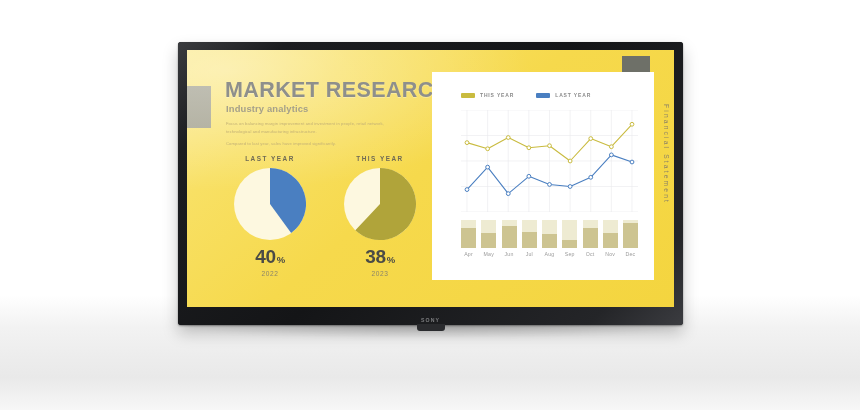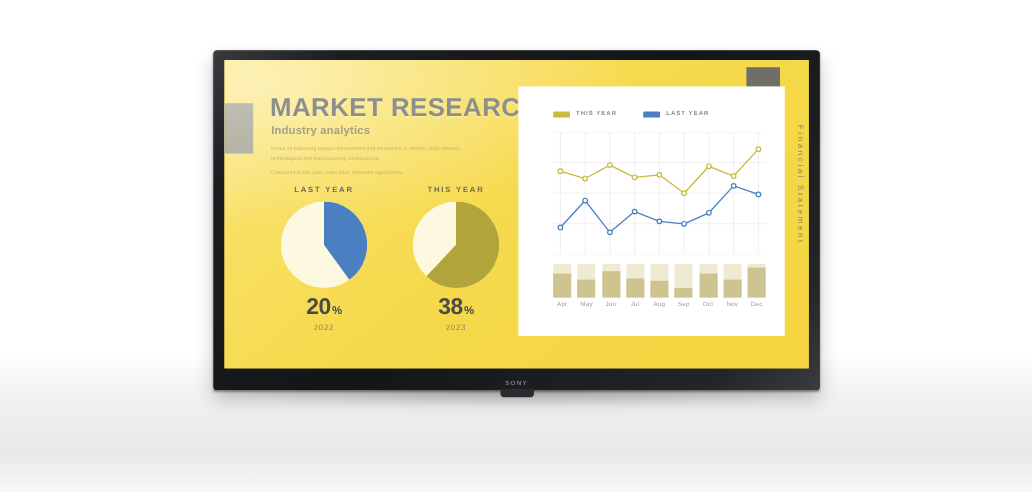--- a/index.html
+++ b/index.html
@@ -159,21 +159,21 @@
 
         <div class="pie-block" id="pie-block-left">
           <div class="pie-cap">LAST YEAR</div>
           <div class="pie-wrap">
             <svg class="pie-svg" width="72" height="72" viewBox="0 0 72 72">
               <circle cx="36" cy="36" r="36" fill="#fdf8e0"></circle>
               <path id="pie0-slice" d="M 36 36 L 36 0 A 36 36 0 0 1 57.16026908252904 65.1246117974981 Z" fill="#4a7fc1"></path>
             </svg>
           </div>
           <div class="pie-pct">
-            <span>20</span><span class="sym">%</span>
+            <span>40</span><span class="sym">%</span>
           </div>
           <div class="pie-year">2022</div>
         </div>
 
         <div class="pie-block" id="pie-block-right">
           <div class="pie-cap">THIS YEAR</div>
           <div class="pie-wrap">
             <svg class="pie-svg" width="72" height="72" viewBox="0 0 72 72">
               <circle cx="36" cy="36" r="36" fill="#fdf8e0"></circle>
               <path id="pie1-slice" d="M 36 36 L 36 0 A 36 36 0 1 1 11.356304186567208 62.24287058717081 Z" fill="#b0a43a"></path>

